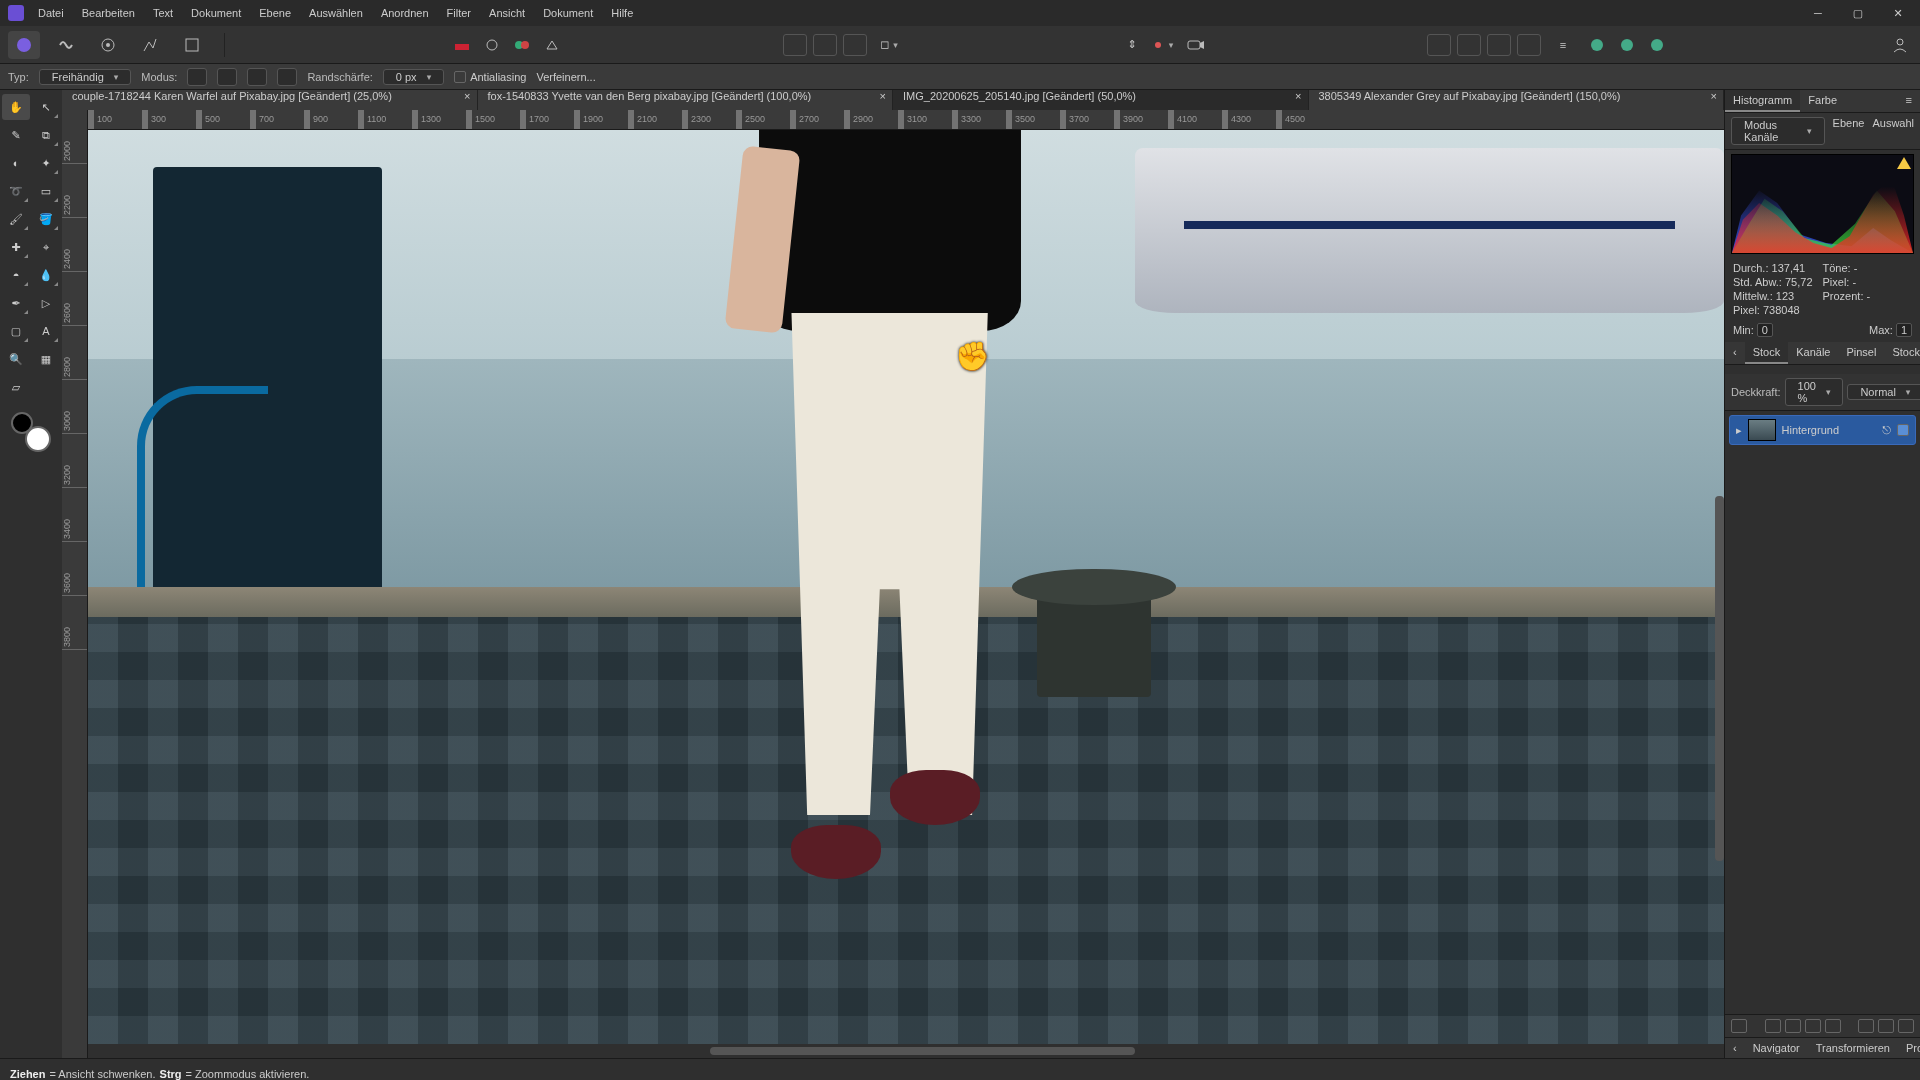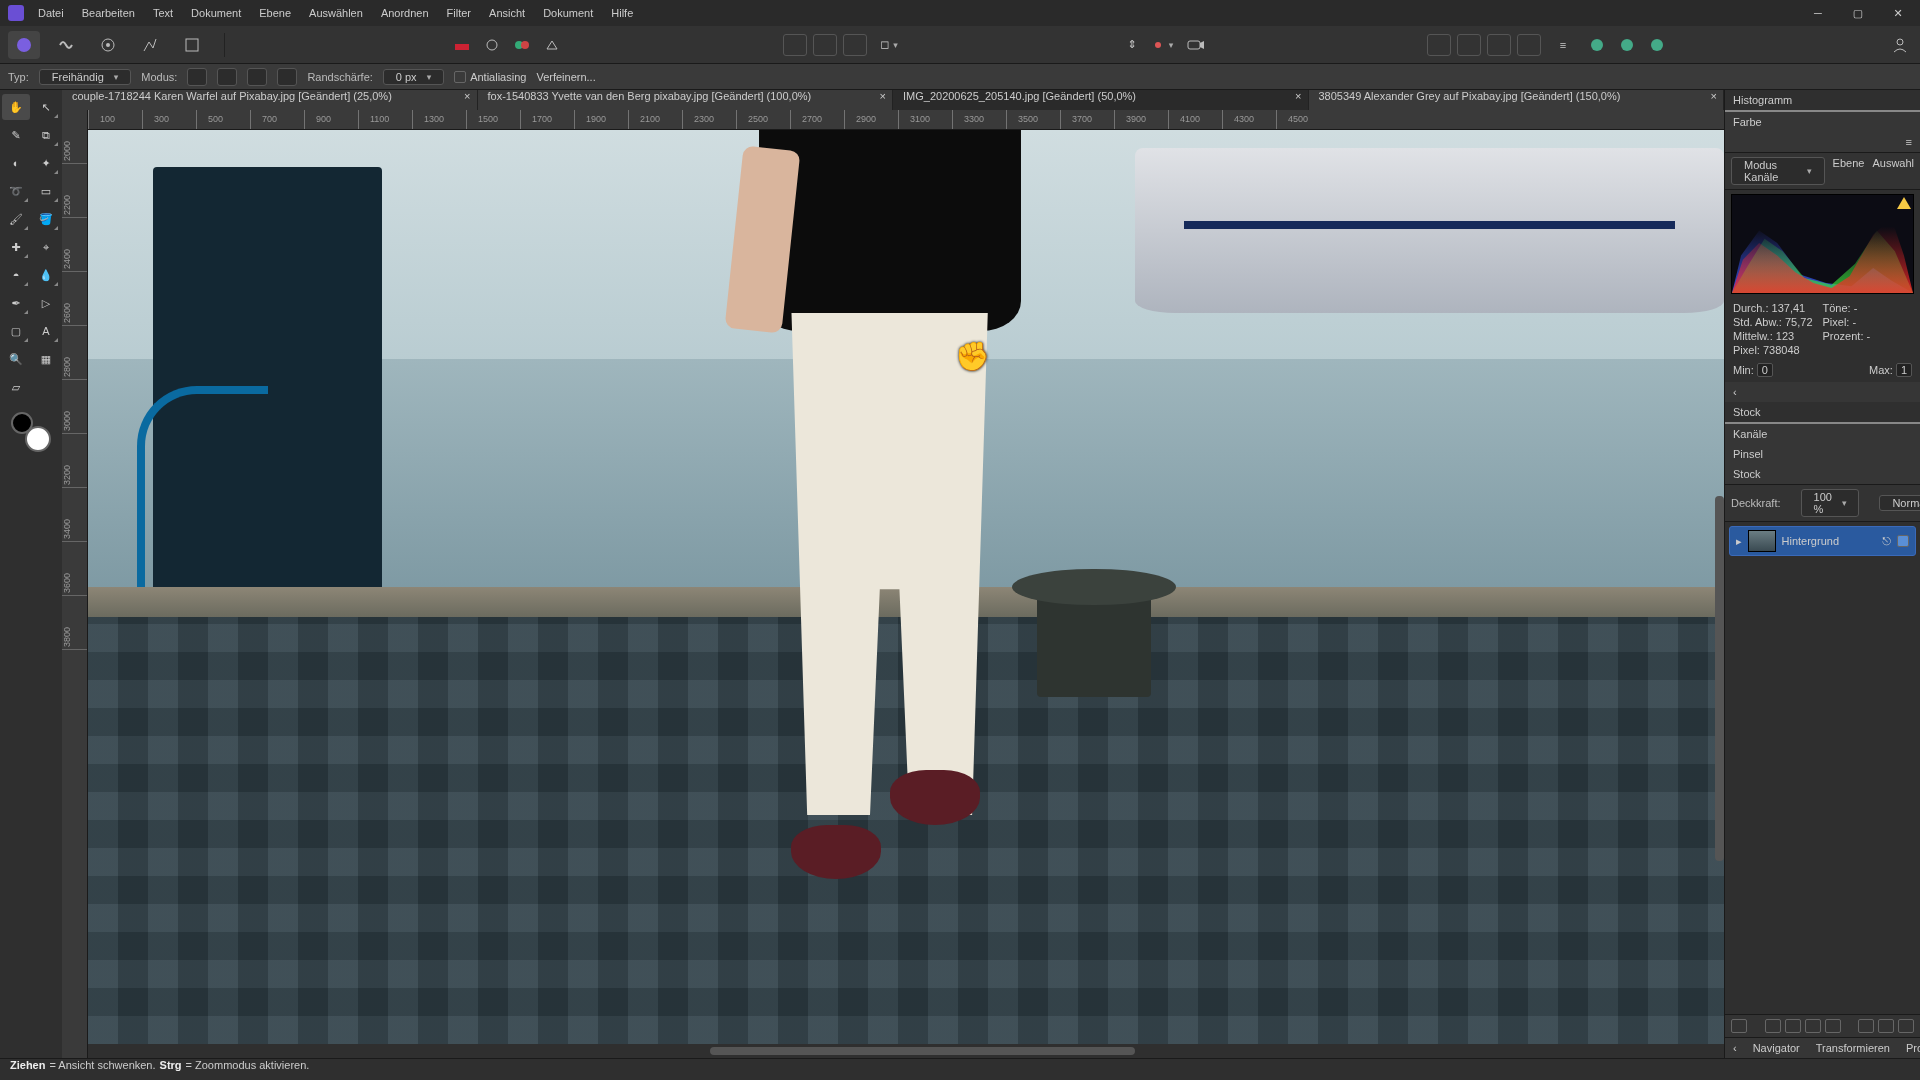--- a/index.html
+++ b/index.html
@@ -42,21 +42,21 @@
 .color-front { position:absolute; bottom:0; right:0; width:26px; height:26px; border-radius:50%; background:#fff; border:2px solid #666; }
 
 
 .tabs { position: absolute; left: 62px; right: 196px; top: 90px; height: 20px; background: #3a3a3a; display:flex; }
 .tab { flex:1; display:flex; align-items:flex-start; padding: 0 10px; border-right:1px solid #222; position:relative; }
 .tab.active { background:#2a2a2a; }
 .tab-close { position:absolute; right:6px; }
 
 .canvas-wrap { position:absolute; left:62px; right:196px; top:110px; bottom:22px; background:#2a2a2a; }
 .ruler-h { position:absolute; left:26px; right:0; top:0; height:20px; background:#3a3a3a; border-bottom:1px solid #1a1a1a; display:flex; overflow:hidden; }
-.ruler-h .tick { flex:0 0 54px; border-left:1px solid #737373; font-size:9px; color:#999; padding-left:11px; line-height:18px; position:relative; }
+.ruler-h .tick { flex:0 0 54px; border-left:6px solid #737373; font-size:9px; color:#999; padding-left:3px; line-height:18px; position:relative; }
 .ruler-v { position:absolute; left:0; top:0; bottom:0; width:26px; background:#3a3a3a; border-right:1px solid #1a1a1a; display:flex; flex-direction:column; overflow:hidden; }
 .ruler-v .tick { flex:0 0 54px; border-top:1px solid #666; font-size:9px; color:#999; writing-mode: vertical-rl; transform: rotate(180deg); padding:2px 0; }
 
 .canvas { position:absolute; left:26px; right:0; top:20px; bottom:14px; overflow:hidden; background:#1a1a1a; }
 .image { width:100%; height:100%; position:relative; }
 
 .sky { position:absolute; left:0; right:0; top:0; height:45%; background:linear-gradient(#d0dde0,#a7bfc6); }
 .water { position:absolute; left:0; right:0; top:25%; height:28%; background:linear-gradient(#9fb6bd,#7b97a1); }
 .pier { position:absolute; left:0; right:0; top:50%; bottom:0; background:
   repeating-linear-gradient(0deg,#3a4a52 0 28px,#2d3c43 28px 56px),
@@ -74,48 +74,48 @@
 .shoeR { position:absolute; left:49%; top:70%; width:5.5%; height:6%; background:#5a1d25; border-radius:40% 40% 50% 50%; }
 .bollard { position:absolute; left:58%; top:50%; width:7%; height:12%; background:#2e3430; border-radius:8px 8px 4px 4px; }
 .bollard-cap { position:absolute; left:56.5%; top:48%; width:10%; height:4%; background:#3b423d; border-radius:50%; }
 .hand-cursor { position:absolute; left:53%; top:23%; font-size:28px; color:#fff; text-shadow:0 0 3px #000; }
 .vscroll { position:absolute; right:0; top:40%; width:9px; height:40%; background:#555; border-radius:4px; }
 .hscroll { position:absolute; left:26px; right:0; bottom:0; height:14px; background:#2f2f2f; }
 .hscroll-thumb { position:absolute; left:38%; width:26%; height:8px; top:3px; background:#555; border-radius:4px; }
 
 
 .studio { position:absolute; right:0; top:90px; width:196px; bottom:22px; background:#2f2f2f; border-left:1px solid #1a1a1a; display:flex; flex-direction:column; }
-.panel-tabs { display:flex; border-bottom:1px solid #1a1a1a; background:#363636;flex-direction:column; }
+.panel-tabs { display:flex; border-bottom:1px solid #1a1a1a; background:#363636; }
 .panel-tabs span { padding:4px 8px; }
 .panel-tabs span.active { background:#2f2f2f; border-bottom:2px solid #888; }
 .channel-bar { display:flex; padding:4px 6px; gap:8px; background:#333; border-bottom:1px solid #1a1a1a; }
 .histo { height:100px; margin:4px 6px; background:#0c0c14; position:relative; overflow:hidden; border:1px solid #000; }
 .histo .warn { position:absolute; right:2px; top:2px; width:0;height:0;border-left:7px solid transparent;border-right:7px solid transparent;border-bottom:12px solid #f6c945; }
 .curve { position:absolute; bottom:0; width:100%; height:85%; }
 .curveR { background: linear-gradient(to top, rgba(255,40,40,0.8), transparent 80%); clip-path: polygon(0 100%,6% 60%,15% 40%,25% 55%,35% 75%,45% 88%,55% 94%,65% 80%,78% 30%,88% 10%,95% 55%,100% 100%); }
 .curveG { background: linear-gradient(to top, rgba(60,220,60,0.8), transparent 80%); clip-path: polygon(0 100%,8% 70%,18% 35%,28% 50%,40% 82%,55% 90%,68% 65%,80% 25%,90% 50%,100% 100%); }
 .curveB { background: linear-gradient(to top, rgba(60,90,255,0.85), transparent 80%); clip-path: polygon(0 100%,5% 55%,15% 25%,25% 40%,38% 78%,52% 88%,66% 92%,78% 70%,88% 85%,100% 100%); }
 .stats { padding:4px 8px; display:grid; grid-template-columns: 1fr 1fr; row-gap:2px; font-size:10.5px; color:#aaa; }
 .minmax { display:flex; justify-content:space-between; padding:4px 8px 6px; }
 .minmax .val { background:#222; border:1px solid #555; padding:0 4px; border-radius:2px; }
-.layer-opts { display:flex; align-items:center; gap:20px; padding:4px 6px; background:#333; border-bottom:1px solid #1a1a1a; }
+.layer-opts { display:flex; align-items:center; gap:4px; padding:4px 6px; background:#333; border-bottom:1px solid #1a1a1a;margin-top:9px; }
 .layer-list { flex:0 0 auto; padding:4px; }
 .layer { display:flex; align-items:center; gap:6px; background:#2a5a9f; border:1px solid #3a6aba; border-radius:3px; padding:3px 6px; }
 .layer-thumb { width:28px; height:22px; background:linear-gradient(#6a7d83,#3a4a52); border:1px solid #000; }
 .layer-flex { flex:1; }
 
 .studio-spacer { flex:1; }
 .bottom-icons { display:flex; justify-content:space-between; padding:4px 6px; border-top:1px solid #1a1a1a; background:#333; }
 .bottom-icons .grp { display:flex; gap:4px; }
 .mini { width:16px; height:14px; border:1px solid #666; border-radius:2px; }
 .bottom-tabs { display:flex; background:#363636; border-top:1px solid #1a1a1a; }
 .bottom-tabs span { padding:4px 8px; }
 
 
-.status { position:absolute; left:0; right:0; bottom:0; height:22px; background:#2f2f2f; border-top:1px solid #1a1a1a; padding:0 10px; display:flex; align-items:flex-start; gap:4px; }
+.status { position:absolute; left:0; right:0; bottom:0; height:22px; background:#2f2f2f; border-top:1px solid #1a1a1a; padding:0 10px; display:flex; align-items:flex-end; gap:4px; }
 .status b { color:#eee; font-weight:600; }
 
 svg { display:block; }
 .chev::after { content:"▾"; font-size:9px; color:#aaa; margin-left:4px; }
 </style>
 </head>
 <body>
 
 <div class="titlebar">
   <div class="logo"></div>

